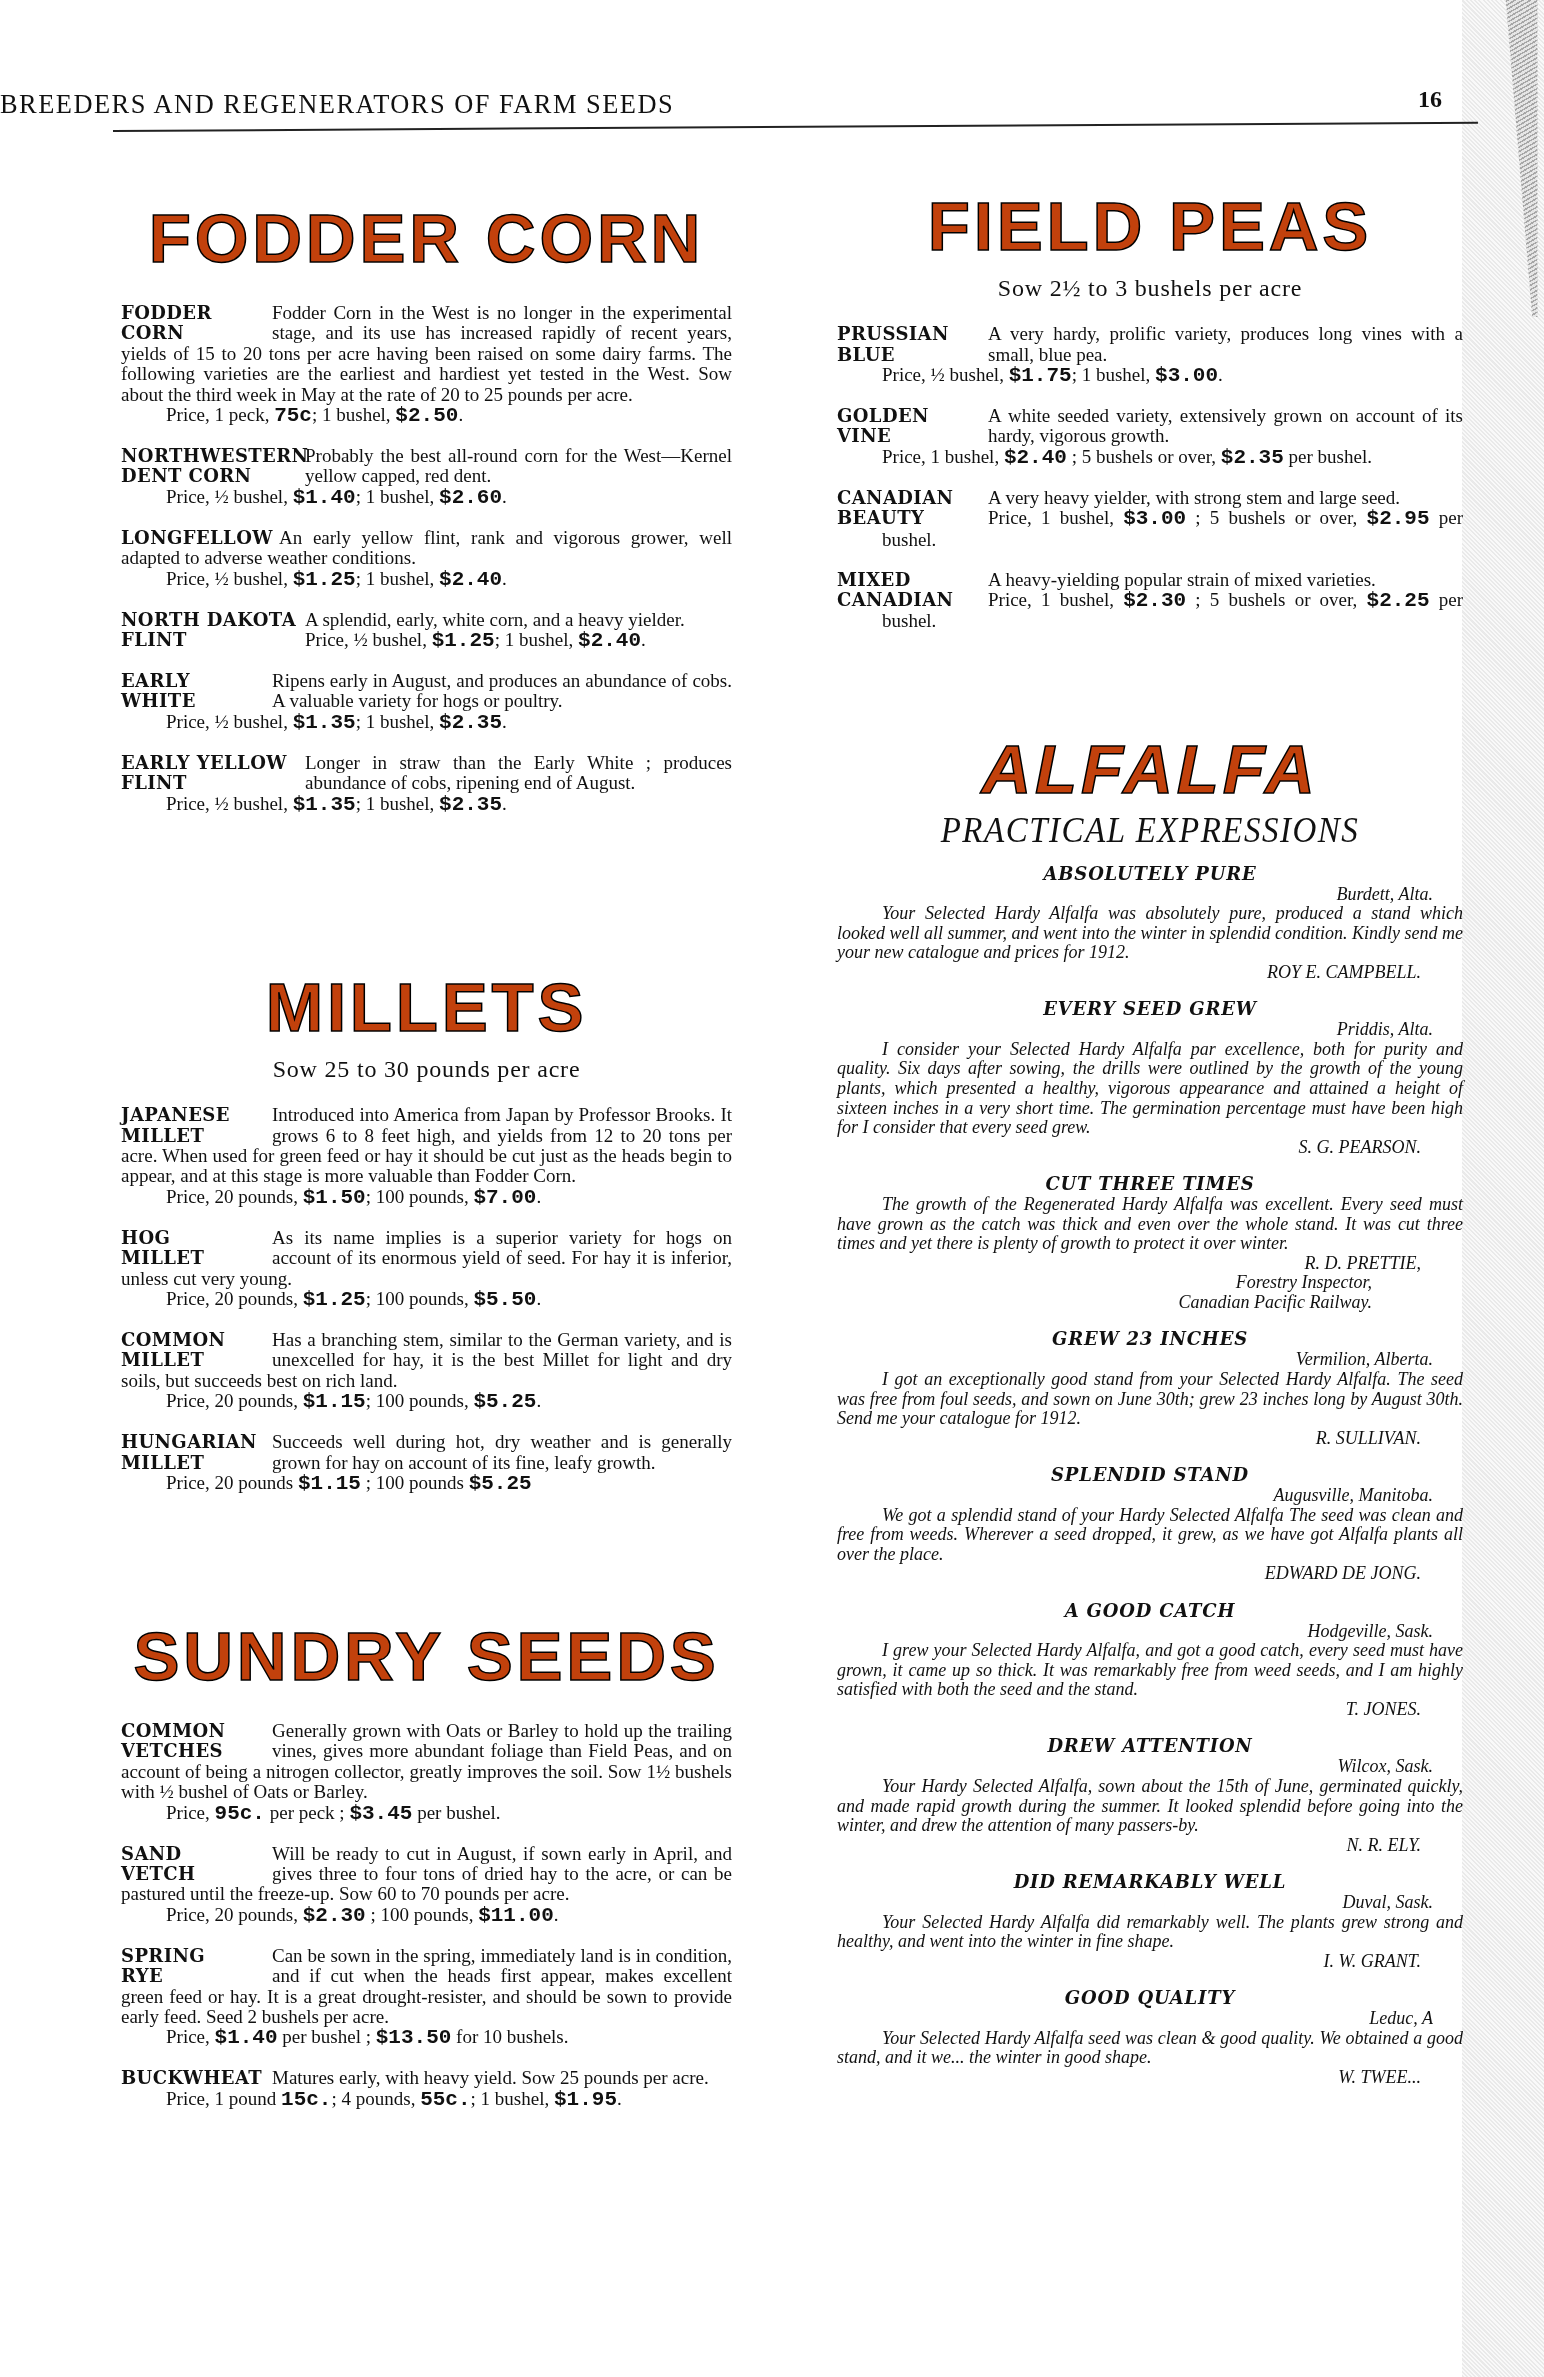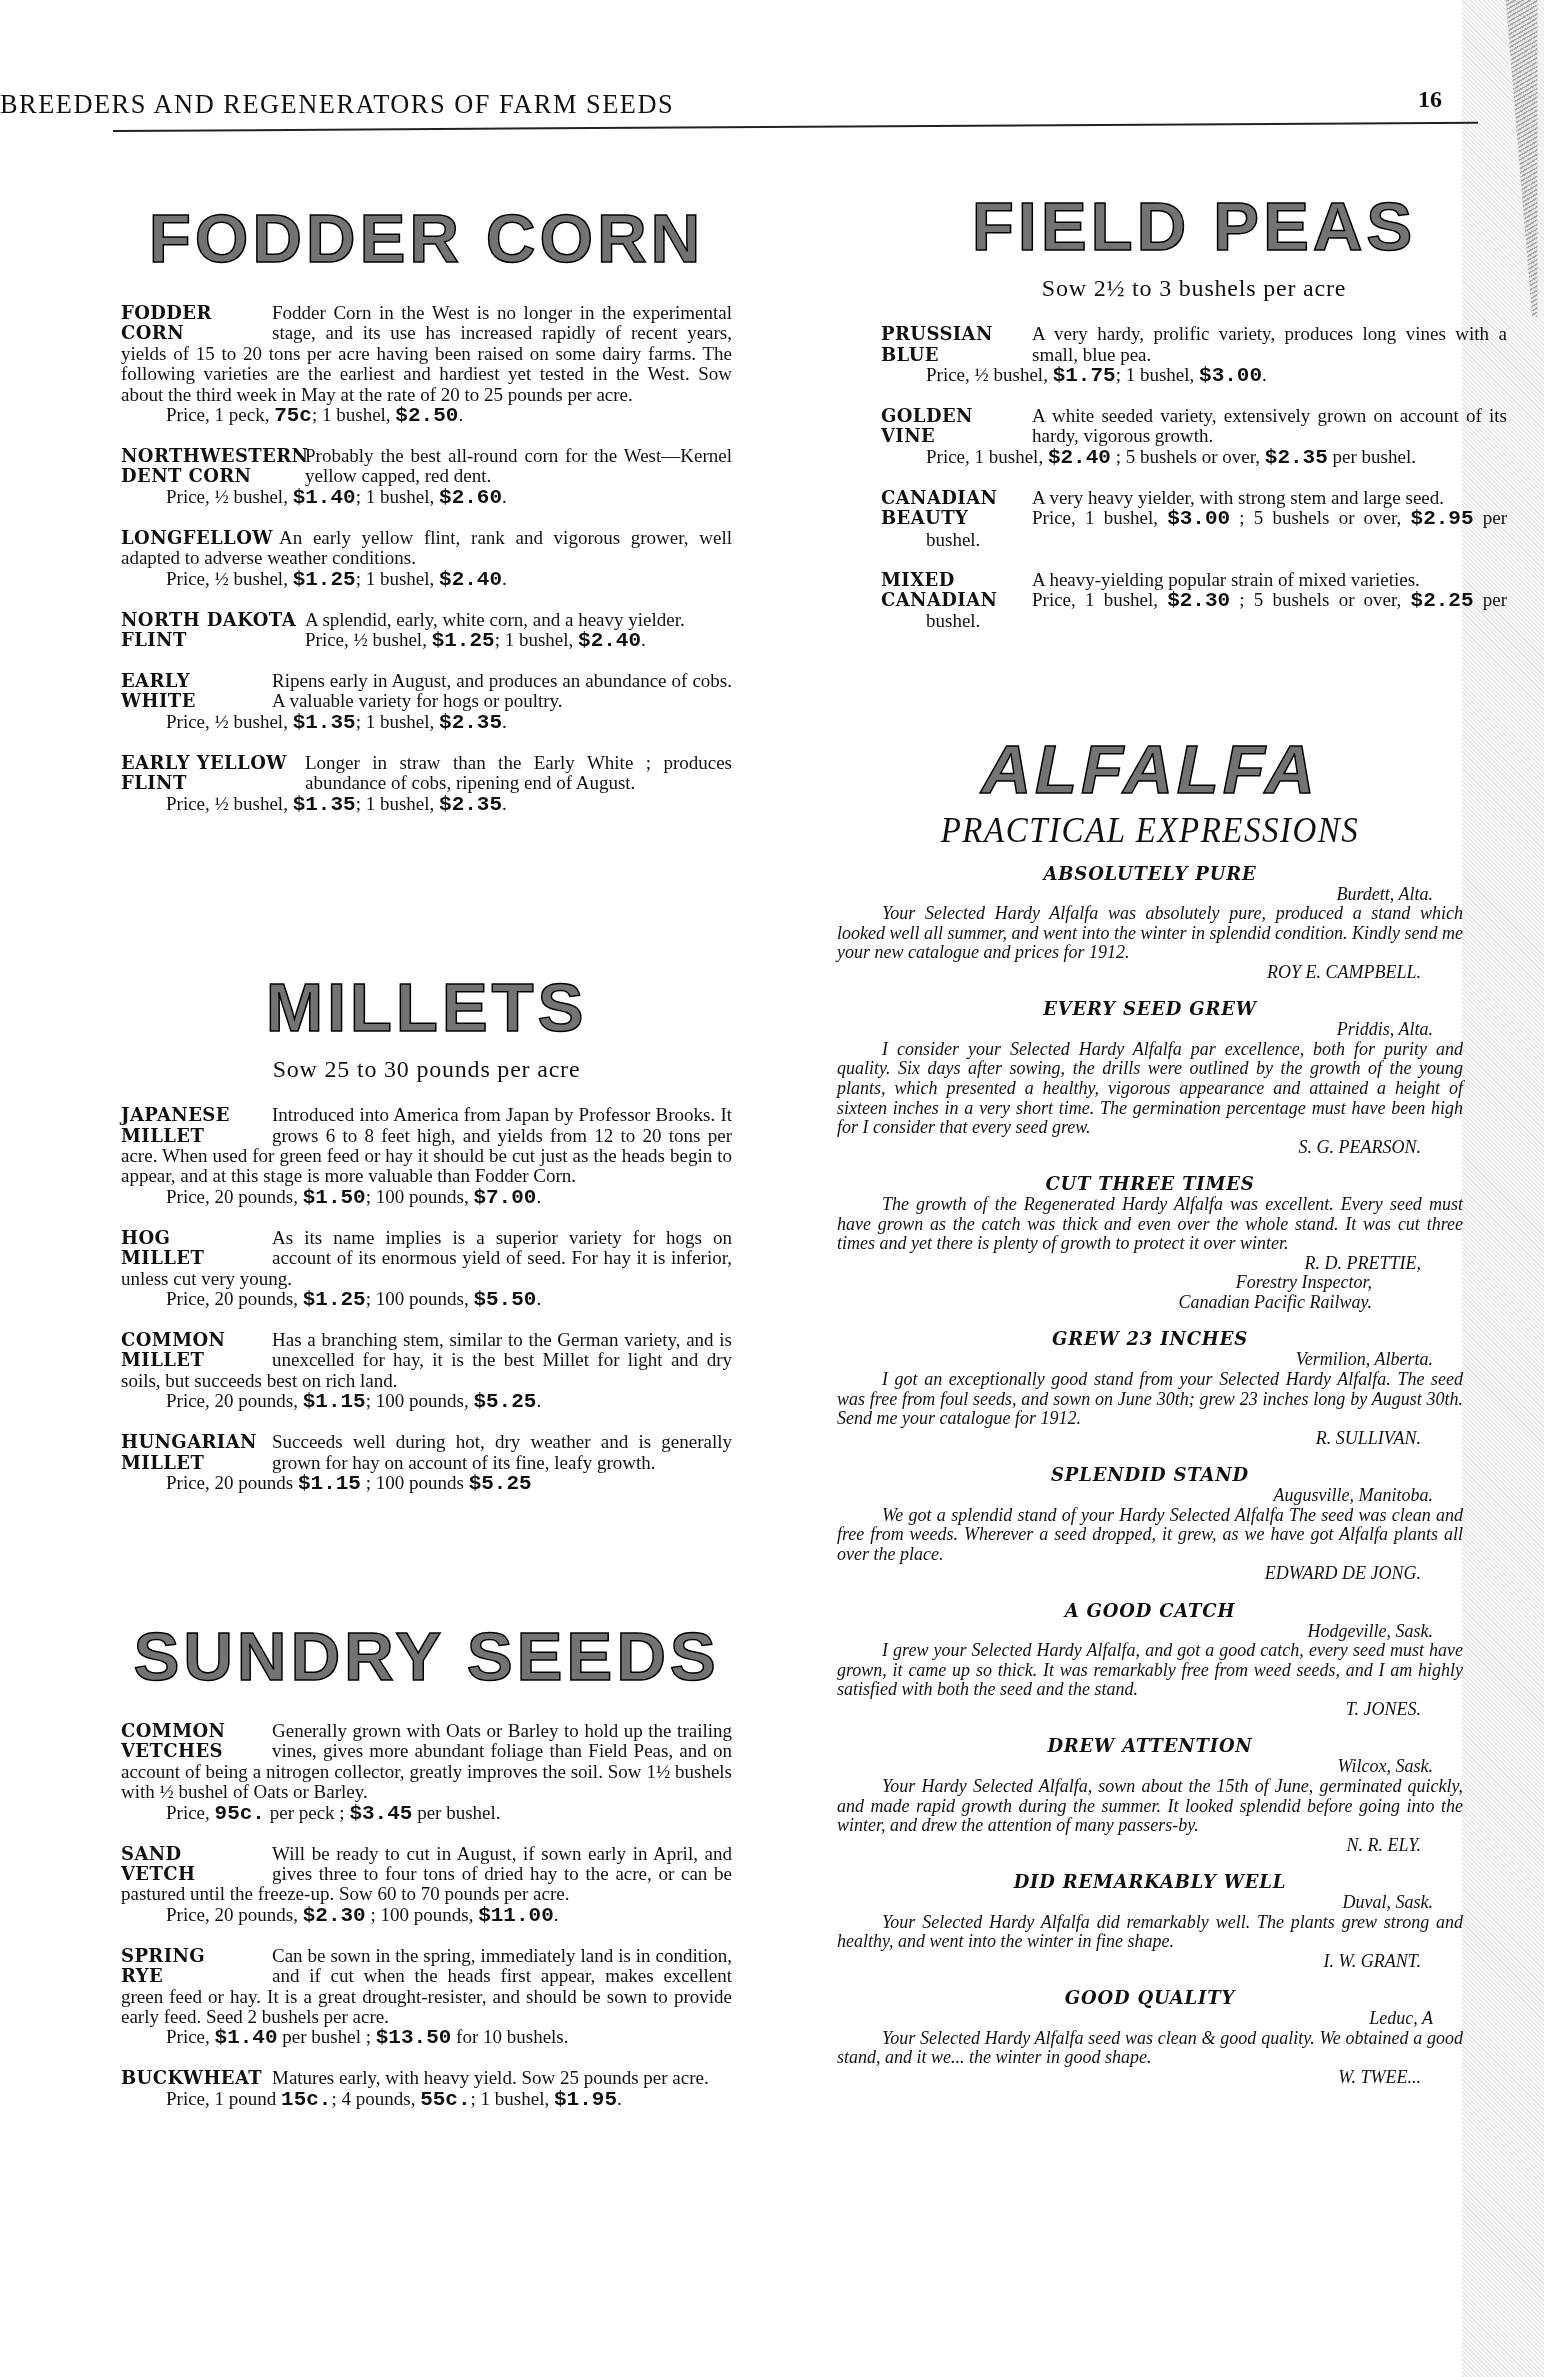--- a/index.html
+++ b/index.html
@@ -30,21 +30,21 @@
     position: absolute; top: 130px; left: 113px; width: 1365px; height: 2.3px; background: #222;
     transform: rotate(-0.35deg); transform-origin: left center;
   }
   .col { position: absolute; }
   .col-left { left: 121px; width: 611px; }
   .col-right { left: 837px; width: 626px; }
 
   .big-head {
     font-family: "Liberation Sans", "DejaVu Sans", sans-serif; font-weight: 900;
     font-size: 69px; letter-spacing: 3.8px; text-align: center; line-height: 1;
-    -webkit-text-stroke: 1.5px #000; color: #737373;
+    -webkit-text-stroke: 1.5px #000; color: #c2410c;
   }
   .sow-line { text-align: center; font-size: 24px; margin-top: 13.6px; letter-spacing: 0.8px; }
 
   .entry { font-size: 19px; line-height: 20.4px; margin-bottom: 19.6px; text-align: justify; }
   .entry .name {
     float: left; font-weight: bold; font-family: "DejaVu Serif", "Liberation Serif", serif;
     font-size: 18px; line-height: 20.4px; letter-spacing: 0.4px;
   }
   .entry .price { padding-left: 45px; display: block; }
   .entry .price b { font-family: Liberation Mono, monospace; font-size: 21px; }
@@ -142,21 +142,21 @@
       <div class="entry"><div class="name" style="width: 151px;">
           <div>SPRING</div>
           <div>RYE</div>
         </div><span>Can be sown in the spring, immediately land is in condition, and if cut when the heads first appear, makes excellent green feed or hay. It is a great drought-resister, and should be sown to provide early feed. Seed 2 bushels per acre.</span><span class="price"><span>Price, <b>$1.40</b> per bushel ; <b>$13.50</b> for 10 bushels.</span></span></div>
       <div class="entry"><div class="name" style="width: 151px;">
           <div>BUCKWHEAT</div>
         </div><span>Matures early, with heavy yield. Sow 25 pounds per acre.</span><span class="price"><span>Price, 1 pound <b>15c.</b>; 4 pounds, <b>55c.</b>; 1 bushel, <b>$1.95</b>.</span></span></div>
     </div>
 </div>
 
-<div class="col col-right" style="top:192px;margin-left:44px;">
+<div class="col col-right" style="top:192px;">
   <div class="big-head">FIELD PEAS</div>
   <div class="sow-line">Sow 2½ to 3 bushels per acre</div>
   <div style="height:22.6px"></div>
   <div class="entries">
       <div class="entry"><div class="name" style="width: 151px;">
           <div>PRUSSIAN</div>
           <div>BLUE</div>
         </div><span>A very hardy, prolific variety, produces long vines with a small, blue pea.</span><span class="price"><span>Price, ½ bushel, <b>$1.75</b>; 1 bushel, <b>$3.00</b>.</span></span></div>
       <div class="entry"><div class="name" style="width: 151px;">
           <div>GOLDEN</div>

